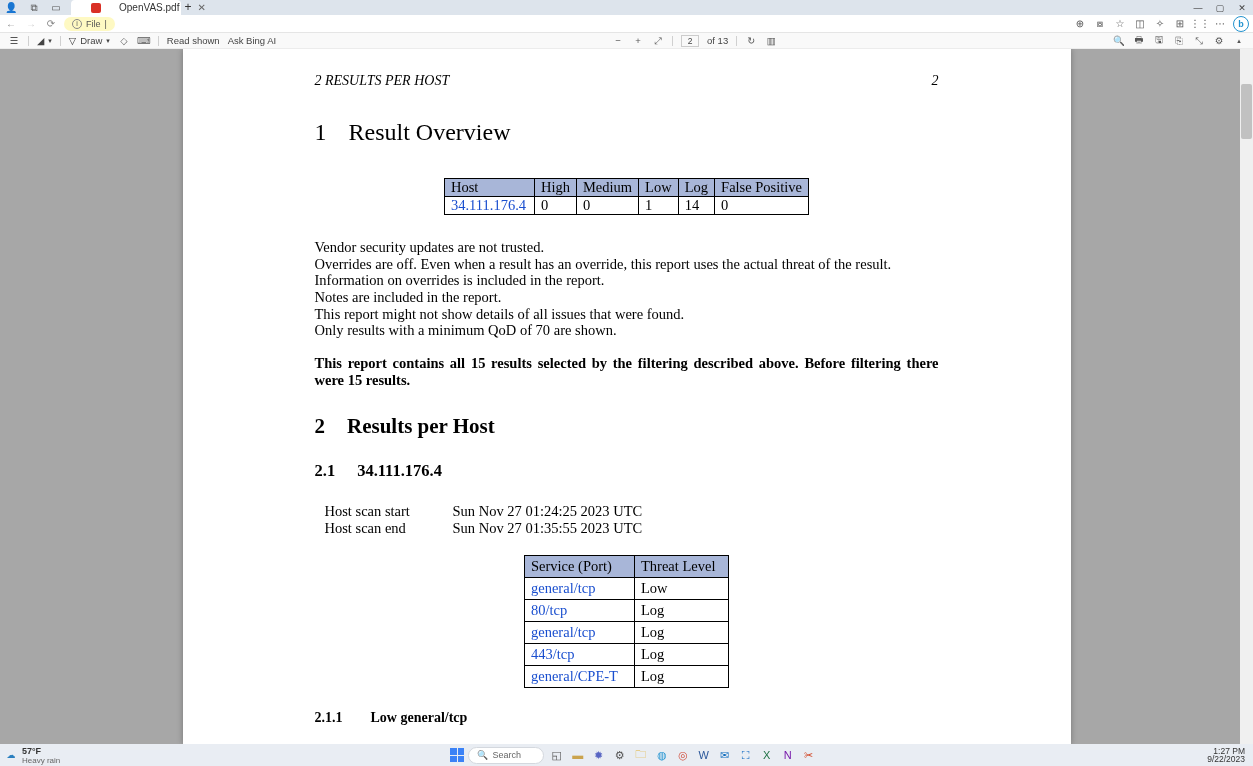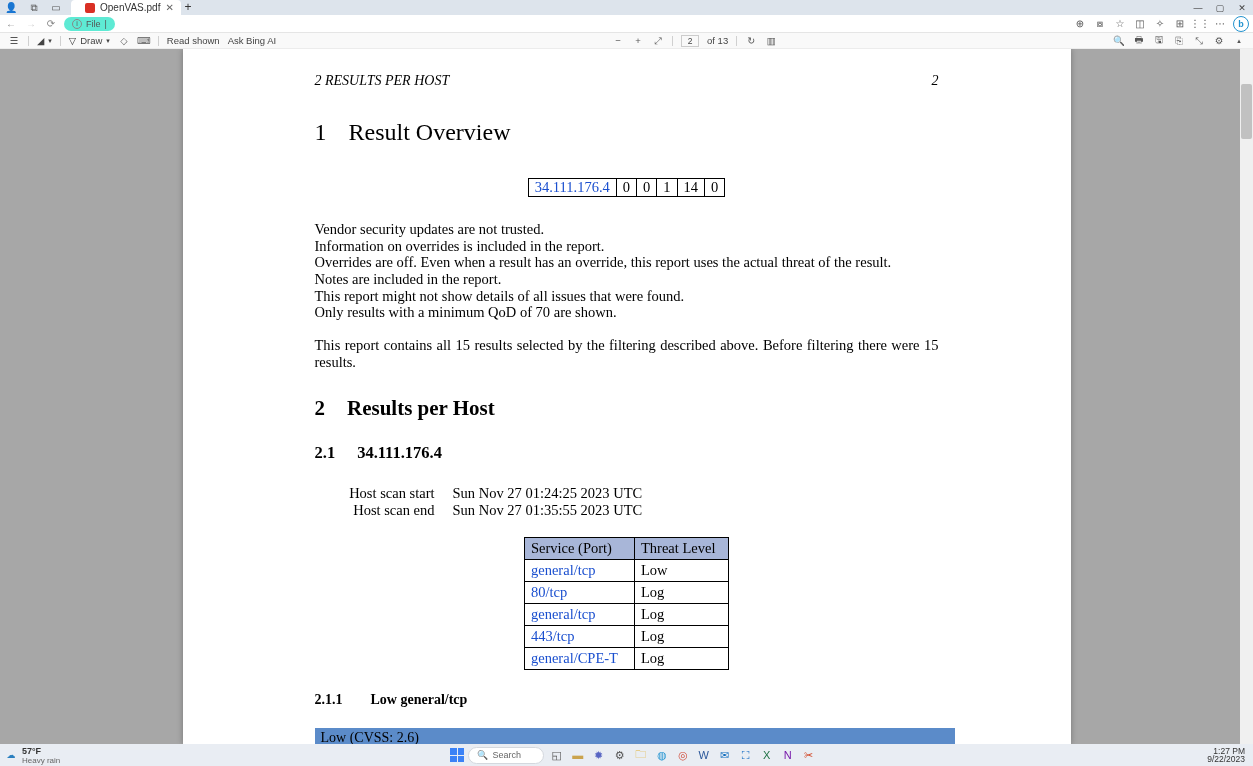--- a/index.html
+++ b/index.html
@@ -2,33 +2,33 @@
 <html><head>
 <meta charset="utf-8">
 <style>
 * { margin: 0; padding: 0; box-sizing: border-box; }
 body { font-family: "Segoe UI", Arial, sans-serif; background: #fff; width: 1253px; height: 766px; overflow: hidden; position: relative; }
 
 
 .titlebar { height: 15px; background: #dde4ec; display: flex; align-items: stretch; justify-content: space-between; font-size: 10px; }
 .titlebar-left { display: flex; align-items: center; gap: 8px; padding-left: 5px; }
 .tab-strip { display: flex; align-items: flex-end; height: 15px; }
-.tab { display: flex; align-items: center; gap: 5px; background: #fff; border-radius: 4px 4px 0 0; height: 15px; padding: 0 8px 0 14px; width: 110px; font-size: 10px; color: #333; }
+.tab { display: flex; align-items: center; gap: 18px; background: #fff; border-radius: 4px 4px 0 0; height: 15px; padding: 0 8px 0 20px; width: 110px; font-size: 10px; color: #333; }
 .tab .fav { width: 10px; height: 10px; background: #d93025; border-radius: 2px; flex: none; }
 .tab .close { margin-left: auto; font-size: 10px; color: #666; }
 .newtab { width: 14px; text-align: center; color: #333; font-size: 12px; line-height: 15px; }
 .titlebar-right { display: flex; }
 .winbtn { width: 22px; height: 15px; display: flex; align-items: center; justify-content: center; color: #444; font-size: 9px; }
 .titlebar .chrome-icon { width: 14px; height: 14px; display: flex; align-items: center; justify-content: center; color: #555; font-size: 10px; }
 
 
 .addrbar { height: 18px; background: #fff; border-bottom: 1px solid #e5e5e5; display: flex; align-items: center; justify-content: space-between; padding: 0 4px; font-size: 10px; color: #555; }
 .addrbar-left { display: flex; align-items: center; gap: 6px; }
 .navbtn { width: 14px; height: 14px; display: flex; align-items: center; justify-content: center; color: #888; }
-.addr-pill { display: flex; align-items: center; gap: 4px; background: #5eead4; border-radius: 9px; height: 14px; padding: 0 8px; font-size: 9px; color: #555; min-width: 38px; }
+.addr-pill { display: flex; align-items: center; gap: 4px; background: #fef9c3; border-radius: 9px; height: 14px; padding: 0 8px; font-size: 9px; color: #555; min-width: 38px; }
 .addr-pill .info { width: 10px; height: 10px; border: 1px solid #888; border-radius: 50%; display: flex; align-items: center; justify-content: center; font-size: 7px; }
 .addrbar-right { display: flex; align-items: center; gap: 6px; }
 .addr-icn { width: 14px; height: 14px; display: flex; align-items: center; justify-content: center; color: #555; font-size: 10px; }
 .bing-badge { width: 16px; height: 16px; border: 1.5px solid #2393cf; border-radius: 50%; display: flex; align-items: center; justify-content: center; color: #2393cf; font-weight: bold; font-size: 9px; }
 
 
 .pdfbar { height: 16px; background: #f9f9f9; border-bottom: 1px solid #ececec; display: flex; align-items: center; justify-content: space-between; padding: 0 8px; font-size: 9.5px; color: #444; }
 .pdf-left, .pdf-center, .pdf-right { display: flex; align-items: center; gap: 8px; }
 .pdf-sep { width: 1px; height: 10px; background: #d0d0d0; }
 .pdf-icn { width: 12px; height: 12px; display: flex; align-items: center; justify-content: center; color: #555; }
@@ -47,22 +47,22 @@
 .h1 { font-size: 24px; font-weight: normal; margin-bottom: 32px; }
 .h1 .num, .h2 .num, .h3 .num { margin-right: 22px; }
 .h2 { font-size: 21px; font-weight: bold; margin: 26px 0 22px; }
 .h3 { font-size: 16.5px; font-weight: bold; margin: 14px 0 22px; }
 .h4 { font-size: 14px; font-weight: bold; margin: 22px 0 20px; }
 .tbl { border-collapse: collapse; margin: 0 auto 24px; font-size: 14.5px; }
 .tbl th, .tbl td { border: 1px solid #000; padding: 0 6px; text-align: left; height: 18px; }
 .tbl th { background: #a8b6d8; font-weight: normal; }
 .tbl .link { color: #1a4fcf; }
 .para { font-size: 14.5px; line-height: 1.15; margin-bottom: 0; text-align: justify; }
-.para + .para.gap { margin-top: 16px; }
-.kv { margin: 0 0 18px 10px; font-size: 14.5px; text-align: right; }
+.para + .para.gap { margin-top: 16px; font-weight: bold; }
+.kv { margin: 0 0 18px 10px; font-size: 14.5px; }
 .kv-row { display: flex; gap: 18px; }
 .kv-row .k { width: 110px; }
 .tbl2 { border-collapse: collapse; margin: 0 auto; font-size: 14.5px; }
 .tbl2 th, .tbl2 td { border: 1px solid #000; padding: 0 6px; text-align: left; height: 22px; }
 .tbl2 th { background: #a8b6d8; font-weight: normal; }
 .tbl2 .link { color: #1a4fcf; margin-left: 32px; }
 .cvss-box { background: #5b8bc9; color: #000; font-size: 14px; padding: 2px 6px; margin-top: 10px; width: 640px; height: 16px; overflow: hidden; }
 
 
 .taskbar { position: absolute; bottom: 0; left: 0; right: 0; height: 22px; background: #e9edf3; display: flex; align-items: center; font-size: 9px; color: #333; }
@@ -173,34 +173,42 @@
         <span>2   RESULTS PER HOST</span>
         <span>2</span>
       </div>
 
       <div class="h1">
         <span class="num">1</span><span>Result Overview</span>
       </div>
 
       <table class="tbl">
         <tbody>
+            <tr>
+          <th style="width:90px">Host</th>
+          <th>High</th>
+          <th>Medium</th>
+          <th>Low</th>
+          <th>Log</th>
+          <th>False Positive</th>
+        </tr>
         <tr>
           <td class="link">34.111.176.4</td>
           <td>0</td>
           <td>0</td>
           <td>1</td>
           <td>14</td>
           <td>0</td>
         </tr>
       </tbody>
         </table>
 
       <p class="para">Vendor security updates are not trusted.</p>
+      <p class="para">Overrides are off.  Even when a result has an override, this report uses the actual threat of the result.</p>
       <p class="para">Information on overrides is included in the report.</p>
-      <p class="para">Overrides are off.  Even when a result has an override, this report uses the actual threat of the result.</p>
       <p class="para">Notes are included in the report.</p>
       <p class="para">This report might not show details of all issues that were found.</p>
       <p class="para">Only results with a minimum QoD of 70 are shown.</p>
       <p class="para gap">This report contains all 15 results selected by the filtering described above.  Before filtering there were 15 results.</p>
 
       <div class="h2">
         <span class="num">2</span><span>Results per Host</span>
       </div>
 
       <div class="h3">

